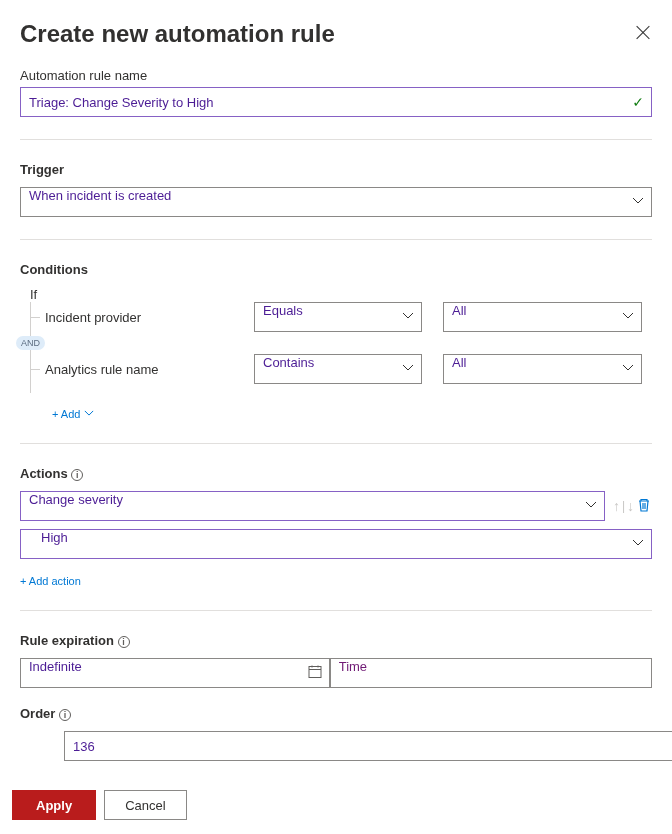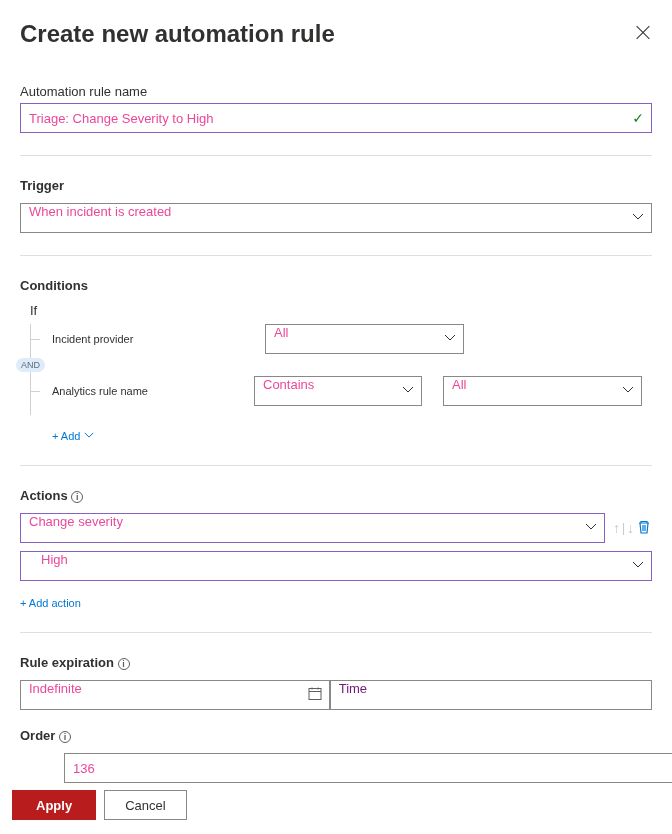--- a/index.html
+++ b/index.html
@@ -6,66 +6,66 @@
   body {
     font-family: "Segoe UI", -apple-system, sans-serif;
     font-size: 13px;
     color: #323130;
     background: #fff;
     width: 672px;
     height: 834px;
     position: relative;
     padding: 20px;
   }
-  .header { display: flex; justify-content: space-between; align-items: flex-start; margin-bottom: 36px; }
+  .header { display: flex; justify-content: space-between; align-items: flex-start; margin-bottom: 20px; }
   h1 { font-size: 24px; font-weight: 600; }
   .close-btn { width: 18px; height: 18px; cursor: pointer; position: relative; margin-top: 4px; }
   .close-btn::before, .close-btn::after {
     content: ""; position: absolute; top: 8px; left: 0; width: 18px; height: 1px; background: #333;
   }
   .close-btn::before { transform: rotate(45deg); }
   .close-btn::after { transform: rotate(-45deg); }
 
   .label { font-size: 13px; color: #323130; margin-bottom: 4px; display: flex; align-items: center; gap: 4px; }
   .section-title { font-size: 13px; font-weight: 600; margin-bottom: 10px; }
 
   .field-wrap { position: relative; margin-bottom: 20px; }
   .text-input, .select-box {
     width: 100%;
     height: 30px;
     border: 1px solid #8a8886;
     padding: 0 28px 0 8px;
     font-size: 13px;
     background: #fff;
-    color: #ec4899;
+    color: #4c1d95;
     outline: none;
   }
   .purple-border { border-color: #8661c5; }
   .check-icon {
     position: absolute; right: 8px; top: 50%; transform: translateY(-50%);
     color: #107c10; font-size: 14px;
   }
   .select-box {
     appearance: none; -webkit-appearance: none;
     background-image: none;
     cursor: pointer; position: relative;
   }
   .select-wrap { position: relative; }
   .chev { position: absolute; right: 8px; top: 50%; transform: translateY(-50%); pointer-events: none; }
   .chev svg { width: 12px; height: 12px; stroke: #323130; stroke-width: 1; fill: none; }
 
   hr.sep { border: none; border-top: 1px solid #e1dfdd; margin: 22px 0; }
 
   .conditions-block { margin-bottom: 20px; }
-  .if-label { font-size: 13px; margin-bottom: 6px; }
+  .if-label { font-size: 13px; margin-bottom: 0; }
   .cond-tree { position: relative; padding-left: 12px; }
   .tree-line { position: absolute; left: 10px; top: 0; bottom: 28px; width: 1px; background: #d2d0ce; }
   .cond-row { display: flex; align-items: center; gap: 10px; margin-bottom: 22px; position: relative; }
   .cond-row::before { content: ""; position: absolute; left: -2px; top: 15px; width: 10px; height: 1px; background: #d2d0ce; }
-  .cond-label { width: 212px; padding-left: 20px; font-size: 11px; }
+  .cond-label { width: 212px; padding-left: 13px; font-size: 13px; }
   .op-select { width: 168px; position: relative; }
   .val-select { width: 210px; position: relative; padding-left: 11px; }
   .and-badge {
     position: absolute; left: -4px; top: 34px;
     background: #d4e7f6; color: #4a6; color:#5c7080;
     border-radius: 10px; font-size: 9px; padding: 2px 5px;
     color: #446;
     z-index: 2;
   }
   .and-badge { color: #5b6c80; background: #deecf9; }
@@ -137,20 +137,26 @@
 <div class="conditions-block">
   <div class="section-title">Conditions</div>
   <div class="if-label" style="padding-left:10px;">If</div>
 
   <div class="cond-tree">
     <div class="tree-line"></div>
     <span class="and-badge">AND</span>
 
     <div class="cond-row">
       <div class="cond-label">Incident provider</div>
+      <div class="op-select select-wrap">
+        <div class="select-box">Equals</div>
+        <span class="chev"><svg viewBox="0 0 12 12">
+              <path d="M1 3.5 L6 8.5 L11 3.5"></path>
+            </svg></span>
+      </div>
       <div class="val-select select-wrap">
         <div class="select-box">All</div>
         <span class="chev"><svg viewBox="0 0 12 12">
               <path d="M1 3.5 L6 8.5 L11 3.5"></path>
             </svg></span>
       </div>
     </div>
 
     <div class="cond-row">
       <div class="cond-label">Analytics rule name</div>

